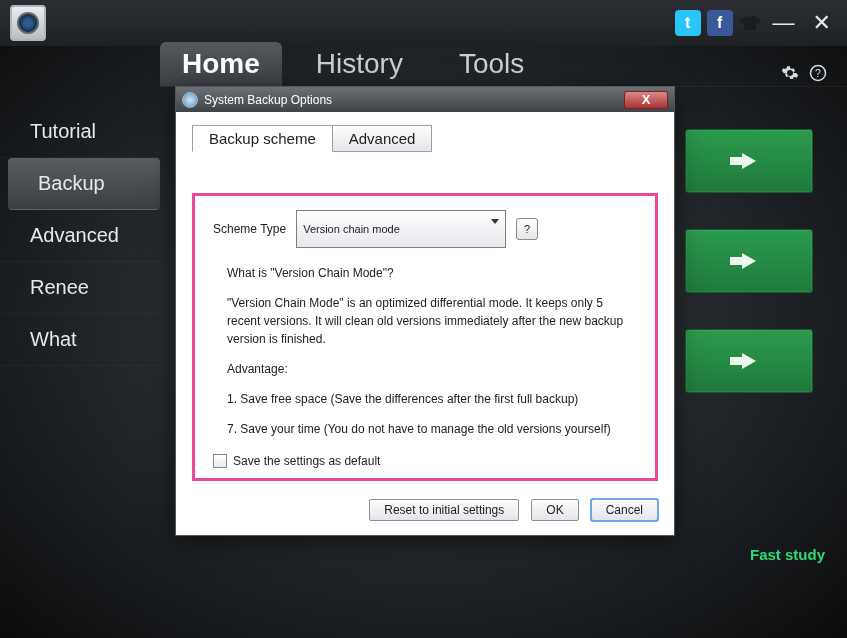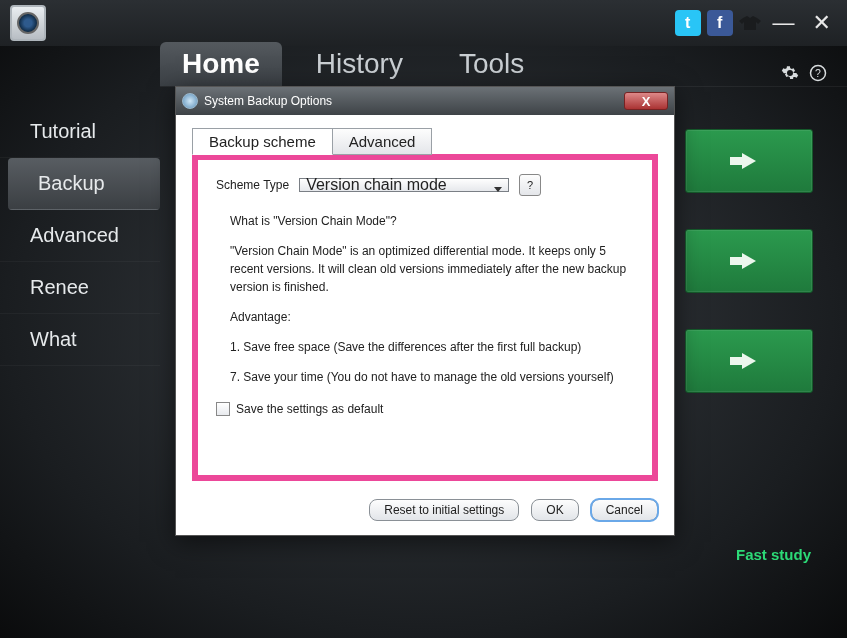--- a/index.html
+++ b/index.html
@@ -110,21 +110,21 @@
     position: relative;
   }
   .arrow::before {
     content:""; position:absolute; left:-26px; top:-4px; width:14px; height:8px;
     background:#ecf6ed;
   }
   .card1 { top: 42px; }
   .card2 { top: 142px; }
   .card3 { top: 242px; }
   .faststudy {
-    position: absolute; right: 36px; bottom: 68px;
+    position: absolute; right: 22px; bottom: 68px;
     color: #2cda77; font-size: 15px; font-weight: 600;
   }
 
   
   .dialog {
     position: absolute; left: 175px; top: 86px;
     width: 500px; height: 450px;
     background: #fff;
     border: 1px solid #555;
     box-shadow: 0 6px 24px rgba(0,0,0,.55);
@@ -156,28 +156,28 @@
   }
   .tabstrip { display:flex; }
   .dlg-tab {
     padding: 4px 16px; border:1px solid #9aa0a6;
     background: linear-gradient(#fdfdfd,#e4e6ea);
     font-size:15px; position:relative; top:1px;
   }
   .dlg-tab.active { background:#fff; border-bottom-color:#fff; z-index:2;}
   .dlg-tab + .dlg-tab { margin-left:-1px;}
   .tabpanel {
-    border:6px solid #ec4899; padding:14px 20px 10px 18px;
-    flex:1; background:#fff;
+    border:3px solid #ec4899; padding:14px 20px 10px 18px;
+    flex:1; background:#fff;margin-top:42px;
   }
   .row { display:flex; align-items:center; gap:10px; margin-bottom:16px;}
   .select {
-    width: 210px; height:14px; border:1px solid #7a7f85;
+    width: 210px; height:38px; border:1px solid #7a7f85;
     background: linear-gradient(#fefefe,#e6e8ec);
-    display:flex; align-items:center; padding:0 6px; font-size:16px;
+    display:flex; align-items:center; padding:0 6px; font-size:11px;
     position:relative;
   }
   .select::after{
     content:""; position:absolute; right:6px; top:8px;
     border-left:4px solid transparent;border-right:4px solid transparent;
     border-top:5px solid #333;
   }
   .hbtn {
     width:22px;height:22px;border:1px solid #888;border-radius:3px;
     background: linear-gradient(#fdfdfd,#e4e6ea);
@@ -186,21 +186,21 @@
   .explain { padding-left: 14px; font-size:12px; line-height:1.5; color:#222;}
   .explain p { margin: 0 0 12px 0;}
   .save-default { display:flex; align-items:flex-end; gap:6px; margin-top:auto; padding:4px 0 0 0;}
   .chk { width:14px;height:14px;border:1px solid #888;background:linear-gradient(#fff,#e8eaee);}
   .dlg-footer {
     padding: 10px 16px 14px 16px;
     display:flex; justify-content:flex-end; gap:12px;
   }
   .btn {
     height:22px; padding:0 14px; font-size:12px;
-    border:1px solid #8a9096; border-radius:8px;
+    border:1px solid #8a9096; border-radius:2px;
     background: linear-gradient(#fdfdfd,#e2e5e9);
     display:flex;align-items:center;
   }
   .btn.default { outline: 2px solid #6aa8e8; outline-offset:-1px; }
 </style>
 </head>
 <body>
 
 <div class="appbar">
   <div class="logo">

